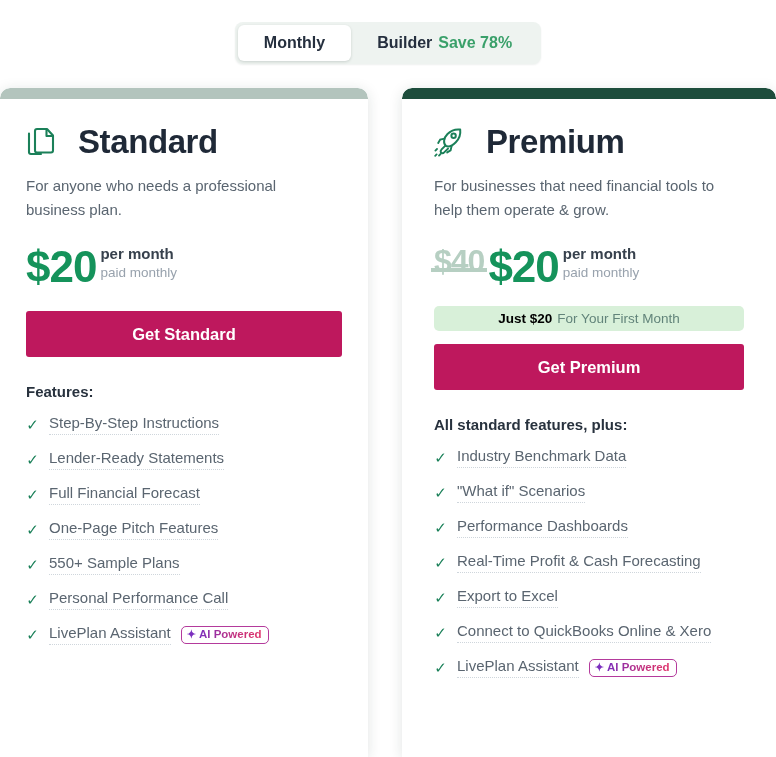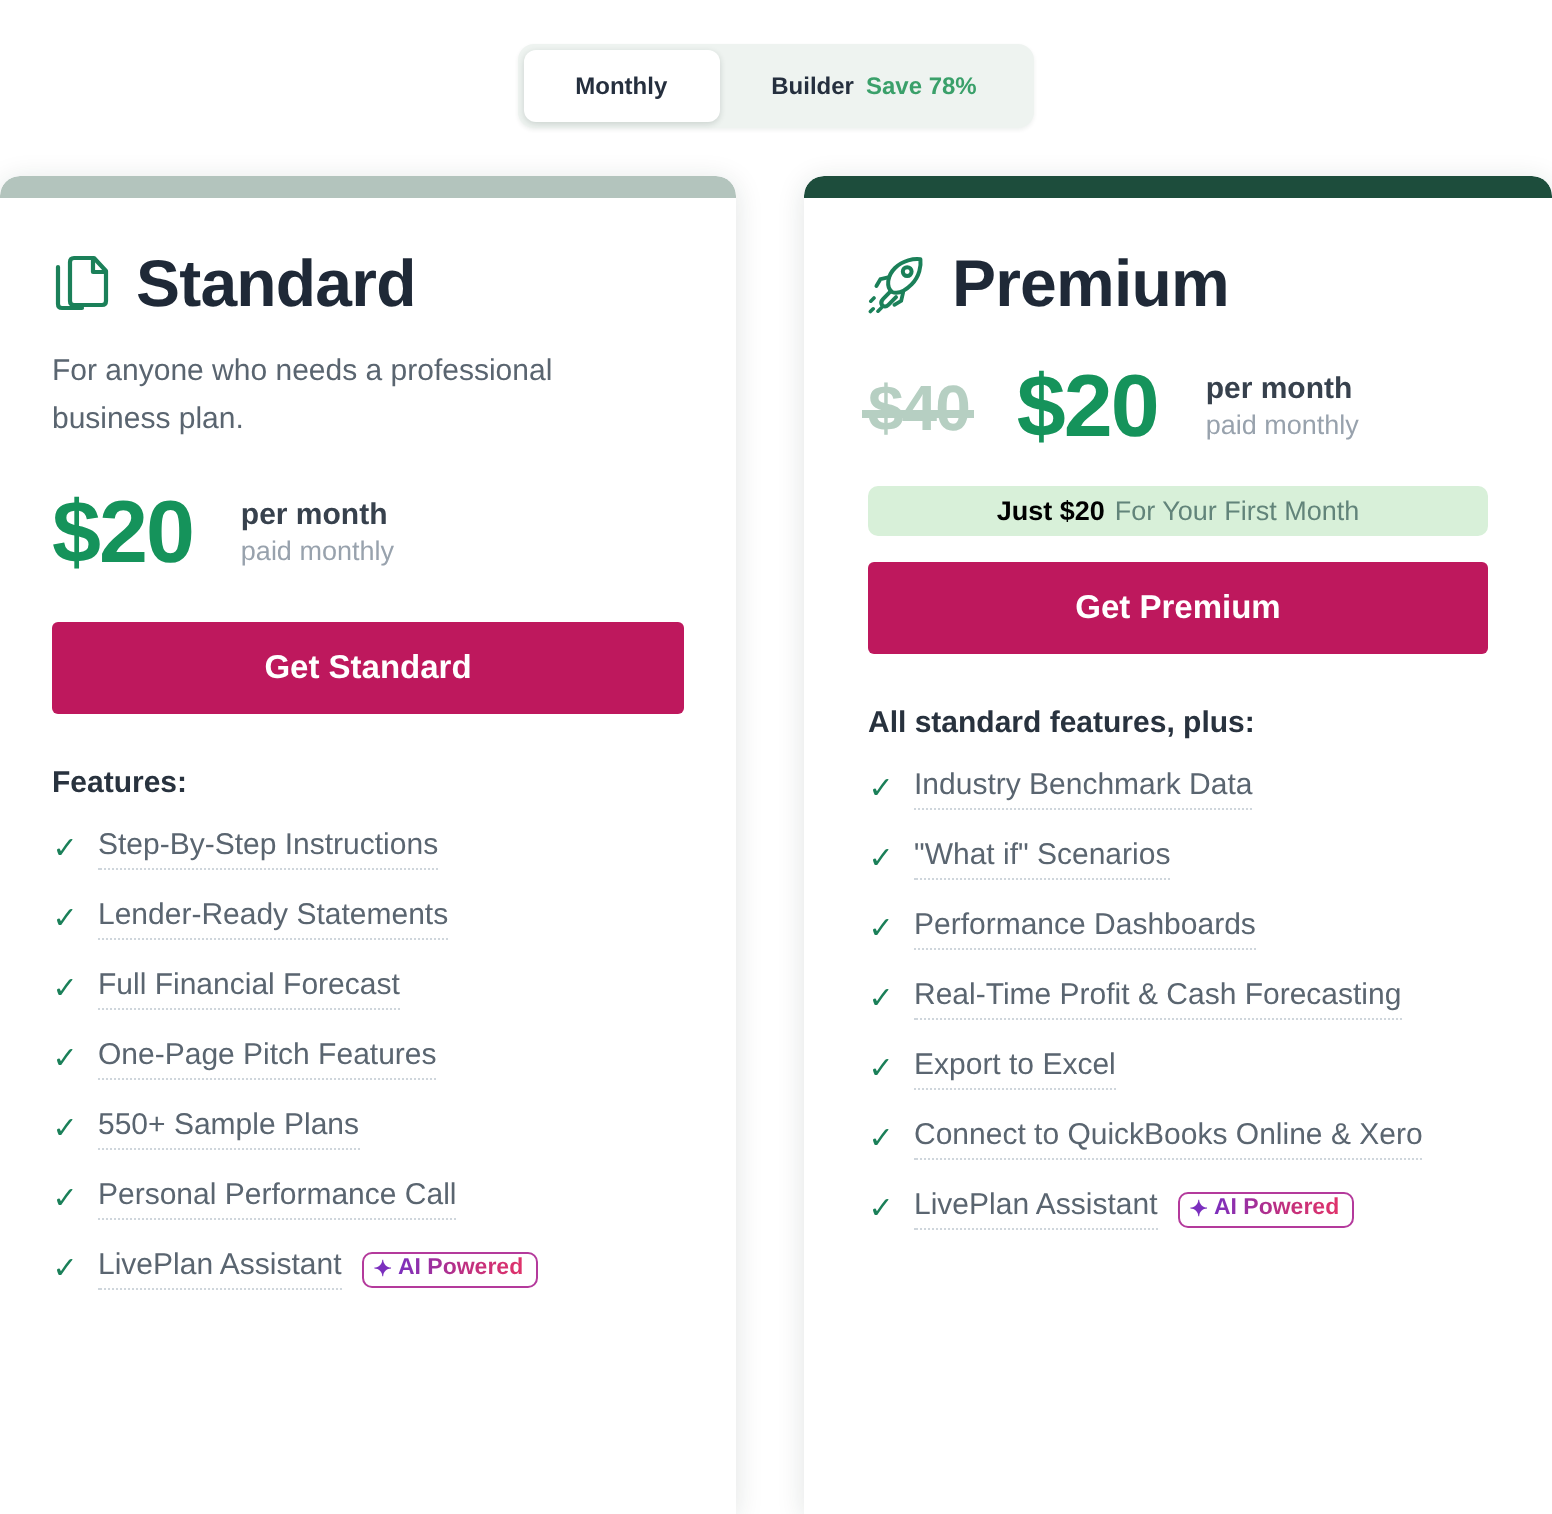--- a/index.html
+++ b/index.html
@@ -34,21 +34,21 @@
     box-shadow: 0 1px 2px rgba(20,40,30,0.07);
   }
   .toggle-opt {
     display: flex;
     align-items: center;
     justify-content: center;
     gap: 6px;
     padding: 0 26px;
     height: 36px;
     border-radius: 6px;
-    font-size: 12px;
+    font-size: 16px;
     font-weight: bold;
     color: #252f3e;
     white-space: nowrap;
     cursor: pointer;
     user-select: none;
   }
   .toggle-opt.active {
     background: #ffffff;
     box-shadow: 0 1px 3px rgba(20,40,30,0.16);
   }
@@ -86,21 +86,21 @@
     border-radius: 10px 10px 0 0;
   }
   .card-body {
     padding: 0 26px;
   }
   .card.premium .card-body { padding: 0 32px; }
 
   .card-head {
     display: flex;
     align-items: center;
-    gap: 12px;
+    gap: 22px;
     margin-top: 26px;
   }
   .plan-icon { flex: 0 0 auto; display: block; line-height: 0; }
   .plan-title {
     font-size: 33px;
     font-weight: bold;
     color: #1f2937;
     letter-spacing: -0.4px;
     line-height: 1;
   }
@@ -108,22 +108,21 @@
     margin-top: 16px;
     font-size: 15px;
     line-height: 1.58;
     color: #5a6570;
     max-width: 290px;
   }
 
   
   .price-row {
     display: flex;
-    align-items: center;
-    gap: 24px;
+    gap: 4px;
     margin-top: 24px;
   }
   .price-old {
     font-size: 32px;
     font-weight: bold;
     color: #b6cfc2;
     letter-spacing: -1px;
     position: relative;
     line-height: 1;
   }
@@ -324,20 +323,21 @@
             <path d="M12 20 C9 17.5 9.5 12 13.5 8 C17.5 4 23 3.2 26.2 3.6 C26.6 6.8 25.8 12.2 21.8 16.2 C17.8 20.2 14.5 21 12 20 Z" stroke="#1b8059" stroke-width="2" stroke-linejoin="round" fill="none"></path>
             <circle cx="19.6" cy="9.8" r="2.2" stroke="#1b8059" stroke-width="2" fill="none"></circle>
             <path d="M11.4 19.6 L7.6 23.4 Q6 25 7 26.6 Q8.6 28 10.2 26.4 L14 22.6" stroke="#1b8059" stroke-width="2" stroke-linecap="round" fill="none"></path>
             <path d="M10.6 12.6 L6.2 13.6 L4.2 17" stroke="#1b8059" stroke-width="1.9" stroke-linecap="round" fill="none"></path>
             <path d="M17.6 20 L16.6 24.4 L13.2 26.4" stroke="#1b8059" stroke-width="1.9" stroke-linecap="round" fill="none"></path>
             <path d="M3 23 L1.4 24.6 M6.6 28 L5 29.6 M2.6 28.4 L1.2 29.8" stroke="#1b8059" stroke-width="1.8" stroke-linecap="round"></path>
           </svg>
         </span>
         <span class="plan-title">Premium</span>
       </div>
+      <div class="plan-desc">For businesses that need financial tools to help them operate &amp; grow.</div>
 
       <div class="price-row">
         <span class="price-old">$40</span>
         <span class="price-now">$20</span>
         <span class="price-meta">
           <span class="price-per">per month</span>
           <span class="price-paid">paid monthly</span>
         </span>
       </div>
 

